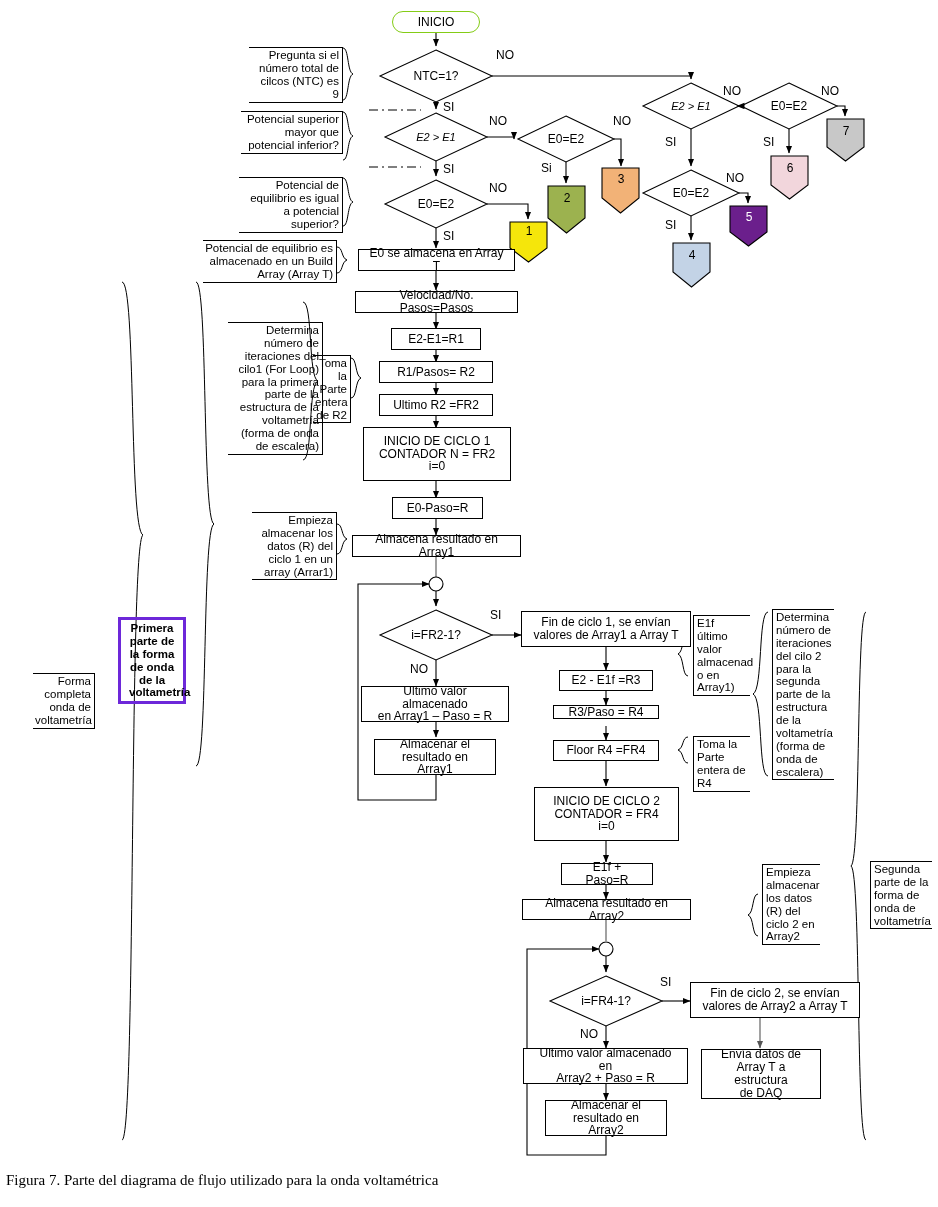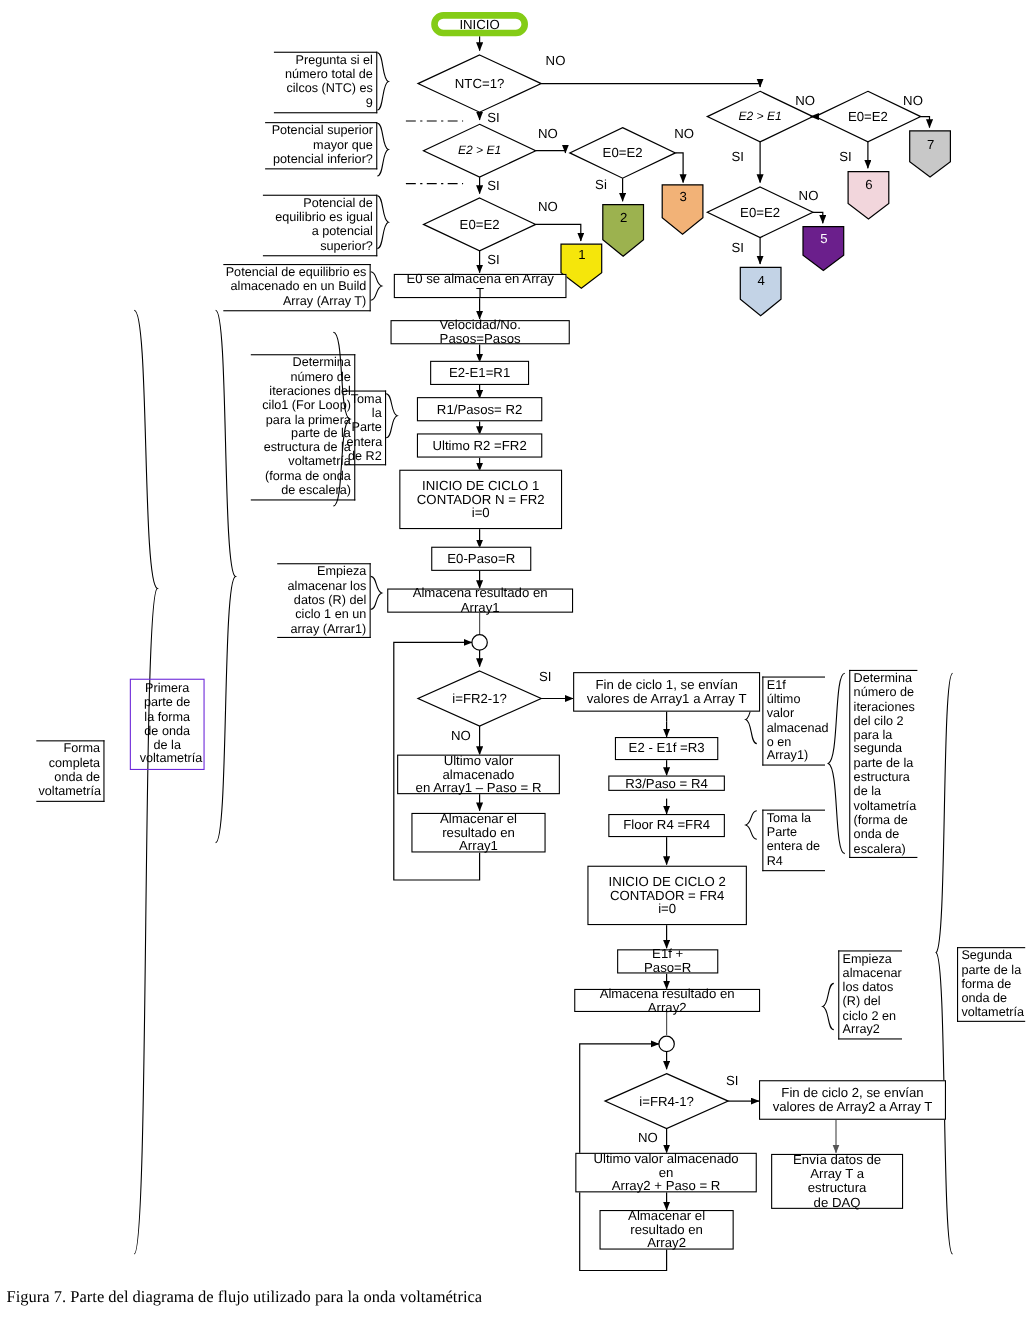--- a/index.html
+++ b/index.html
@@ -4,21 +4,21 @@
 <title>Figura 7 - Diagrama de flujo onda voltametrica</title>
 <style>
   html,body{margin:0;padding:0;background:#ffffff;}
   body{width:938px;height:1207px;font-family:"Liberation Sans",sans-serif;color:#000;}
   #root{position:relative;width:938px;height:1207px;overflow:hidden;}
   #svg-layer{position:absolute;left:0;top:0;width:938px;height:1207px;}
   .node{position:absolute;box-sizing:border-box;display:flex;align-items:center;
         justify-content:center;text-align:center;line-height:1.08;}
   .proc{border:1px solid #000;background:#fff;font-size:12px;padding:1px 8px;}
   .proc-multi{flex-direction:column;}
-  .term{border:6px solid #84cc16;background:#fff;border-radius:14px;font-size:12px;}
+  .term{border:1px solid #84cc16;background:#fff;border-radius:14px;font-size:12px;}
   .dec-label{position:absolute;font-size:12px;text-align:center;
              display:flex;align-items:center;justify-content:center;
              width:100%;height:100%;left:0;top:0;}
   .dec-label.ital{font-style:italic;font-size:11px;}
   .edge-lbl{position:absolute;font-size:12px;white-space:nowrap;}
   .ann{position:absolute;box-sizing:border-box;font-size:11.5px;line-height:1.12;}
   .ann-r{border-top:1px solid #000;border-bottom:1px solid #000;border-right:1px solid #000;
          text-align:right;padding:1px 3px 1px 2px;}
   .ann-l{border-top:1px solid #000;border-bottom:1px solid #000;border-left:1px solid #000;
          text-align:left;padding:1px 2px 1px 3px;}
@@ -297,21 +297,21 @@
   <div class="ann ann-r" style="left:203px;top:240px;width:134px;">Potencial de equilibrio es almacenado en un Build Array (Array T)</div>
 
   <div class="ann ann-r" style="left:239px;top:177px;width:104px;">Potencial de equilibrio es igual a potencial superior?</div>
 
   <div class="ann ann-r" style="left:228px;top:322px;width:95px;">Determina número de iteraciones del cilo1 (For Loop) para la primera parte de la estructura de la voltametría (forma de onda de escalera)</div>
 
   <div class="ann ann-r" style="left:313px;top:355px;width:38px;">Toma la Parte entera de R2</div>
 
   <div class="ann ann-r" style="left:252px;top:512px;width:85px;">Empieza almacenar los datos (R) del ciclo 1 en un array (Arrar1)</div>
 
-  <div class="ann" style="left:118px;top:617px;width:68px;border:1px solid #6d28d9;text-align:center;padding:2px 8px;">Primera parte de la forma de onda de la voltametría</div>
+  <div class="ann" style="left:118px;top:617px;width:68px;border:3px solid #6d28d9;text-align:center;padding:2px 8px;font-weight:bold;">Primera parte de la forma de onda de la voltametría</div>
 
   <div class="ann ann-r" style="left:33px;top:673px;width:62px;">Forma completa onda de voltametría</div>
 
   <div class="ann ann-l" style="left:693px;top:615px;width:57px;">E1f último valor almacenad o en Array1)</div>
 
   <div class="ann ann-l" style="left:693px;top:736px;width:57px;">Toma la Parte entera de R4</div>
 
   <div class="ann ann-l" style="left:772px;top:609px;width:62px;">Determina número de iteraciones del cilo 2 para la segunda parte de la estructura de la voltametría (forma de onda de escalera)</div>
 
   <div class="ann ann-l" style="left:762px;top:864px;width:58px;">Empieza almacenar los datos (R) del ciclo 2 en Array2</div>

